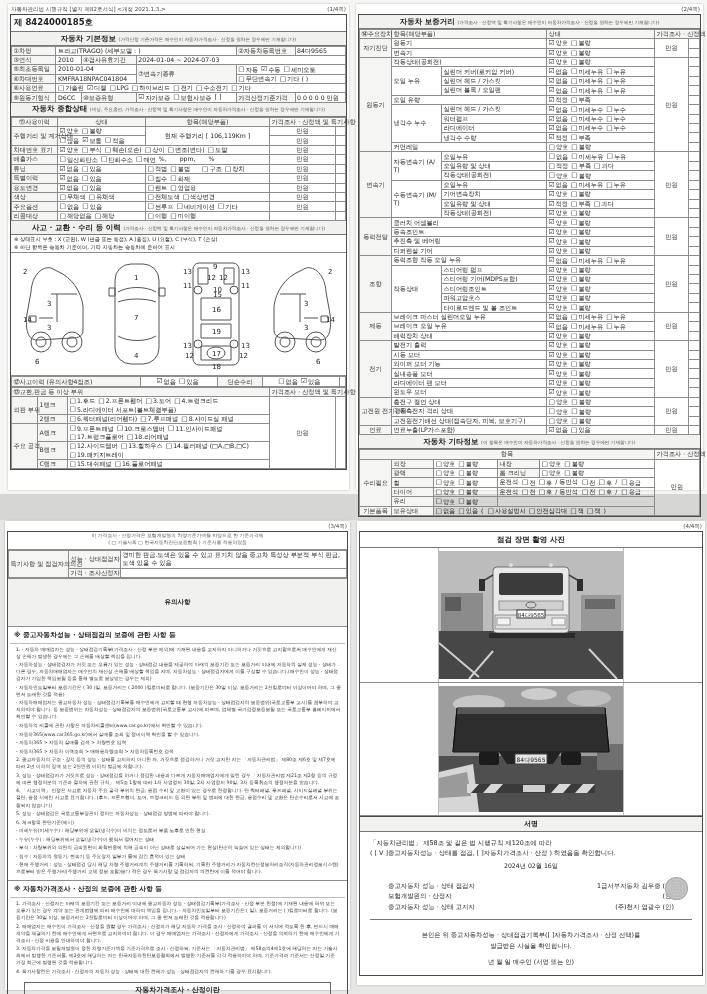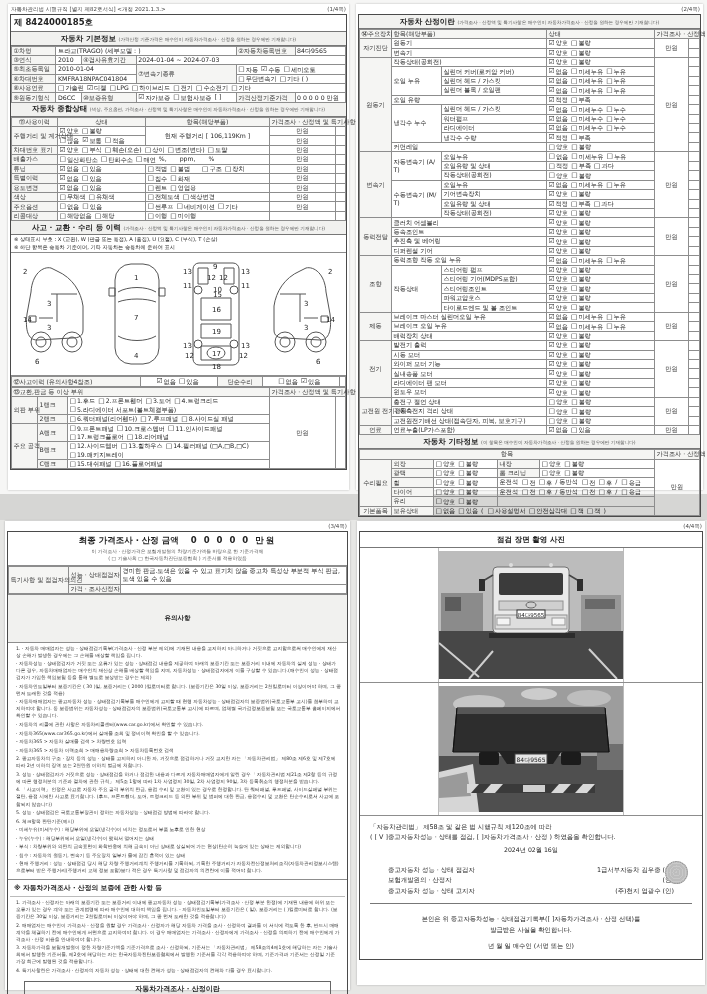--- a/index.html
+++ b/index.html
@@ -613,21 +613,21 @@
     </table>
   </div>
 </div>
 
 <div class="page" id="p2">
   <div class="pghead right-only">
     <span>(2/4쪽)</span>
   </div>
   <div class="frame">
     <div class="secbar">
-      <span>자동차 산정이란</span>
+      <span>자동차 보증거리</span>
       <span class="note">(가격조사 · 산정액 및 특기사항은 매수인이 자동차가격조사 · 산정을 원하는 경우에만 기재합니다)</span>
     </div>
     <table class="fix">
       <colgroup>
           <col style="width:32px">
           <col style="width:50px">
           <col>
           <col style="width:108px">
           <col style="width:34px">
           <col style="width:11px">
@@ -1310,24 +1310,20 @@
         </tbody>
     </table>
   </div>
 </div>
 
 <div class="page" id="p3">
   <div class="pghead right-only">
     <span>(3/4쪽)</span>
   </div>
   <div class="pricebox">
-    <div class="pricehead">
-      <span class="l">최종 가격조사 · 산정 금액</span>
-      <span class="v">0 0 0 0 0 만원</span>
-    </div>
     <div class="pricenote">
       <div>이 가격조사 · 산정가격은 보험개발원의 차량기준가액을 바탕으로 한 기준가격에</div>
       <div>( □ 기술사회 □ 한국자동차진단보증협회 ) 기준서를 적용하였음</div>
     </div>
     <table class="fix">
       <colgroup>
           <col style="width:60px">
           <col style="width:52px">
           <col>
         </colgroup>
@@ -1337,20 +1333,21 @@
             <td class="lab ctr">성능 · 상태점검자</td>
             <td class="big">경미한 판금.도색은 있을 수 있고 표기치 않음 중고차 특성상 부분적 부식 판금, 도색 있을 수 있음</td>
           </tr>
           <tr>
             <td class="lab ctr">가격 · 조사산정자</td>
             <td class="big"></td>
           </tr>
         </tbody>
     </table>
     <div class="caut-head">유의사항</div>
+    <div class="subhead">※ 중고자동차성능 · 상태점검의 보증에 관한 사항 등</div>
     <div class="fplist">
         <div class="fp">1. · 자동차 매매업자는 성능 · 상태점검기록부(가격조사 · 산정 부분 제외)에 기재된 내용을 고지하지 아니하거나 거짓으로 고지함으로써 매수인에게 재산상 손해가 발생한 경우에는 그 손해를 배상할 책임을 집니다.</div>
         <div class="fp">· 자동차성능 · 상태점검자가 거짓 또는 오류가 있는 성능 · 상태점검 내용을 제공하여 아래의 보증기간 또는 보증거리 이내에 자동차의 실제 성능 · 상태가 다른 경우, 자동차매매업자는 매수인의 재산상 손해를 배상할 책임을 지며, 자동차성능 · 상태점검자에게 이를 구상할 수 있습니다.(매수인이 성능 · 상태점검자가 가입한 책임보험 등을 통해 별도로 보상받는 경우는 제외)</div>
         <div class="fp">· 자동차인도일부터 보증기간은 ( 30 )일, 보증거리는 ( 2000 )킬로미터로 합니다. (보증기간은 30일 이상, 보증거리는 2천킬로미터 이상이어야 하며, 그 중 먼저 도래한 것을 적용)</div>
         <div class="fp">· 자동차매매업자는 중고자동차 성능 · 상태점검기록부를 매수인에게 고지할 때 현행 자동차성능 · 상태점검자의 보증범위(국토교통부 고시)를 첨부하여 고지하여야 합니다. 동 보증범위는 자동차성능 · 상태점검자의 보증범위(국토교통부 고시)에 따르며, 업체별 국가검정보증보험 또는 국토교통부 홈페이지에서 확인할 수 있습니다.</div>
         <div class="fp">· 자동차의 리콜에 관한 사항은 자동차리콜센터(www.car.go.kr)에서 확인할 수 있습니다.</div>
         <div class="fp">· 자동차365(www.car365.go.kr)에서 실매물 조회 및 정비이력 확인을 할 수 있습니다.</div>
         <div class="fp">  - 자동차365 &gt; 자동차 실매물 검색 &gt; 차량번호 입력</div>
         <div class="fp">  - 자동차365 &gt; 자동차 이력조회 &gt; 매매용차량조회 &gt; 자동차등록번호 검색</div>
         <div class="fp">2. 중고자동차의 구조 · 장치 등의 성능 · 상태를 고지하지 아니한 자, 거짓으로 점검하거나 거짓 고지한 자는 「자동차관리법」 제80조 제6호 및 제7호에 따라 2년 이하의 징역 또는 2천만원 이하의 벌금에 처합니다.</div>
@@ -1434,20 +1431,21 @@
         <text x="92" y="75.5" text-anchor="middle" font-size="6" fill="#222">84다9565</text>
         <rect x="28" y="98" width="128" height="9" fill="#3a3a3a"></rect>
         <polygon points="28,98 40,98 32,107 28,107" fill="#d9d9d9"></polygon>
         <polygon points="52,98 64,98 56,107 44,107" fill="#d9d9d9"></polygon>
         <polygon points="120,98 132,98 124,107 112,107" fill="#d9d9d9"></polygon>
         <polygon points="144,98 156,98 148,107 136,107" fill="#d9d9d9"></polygon>
         <rect x="84" y="99" width="22" height="7" fill="#cfcfcf"></rect>
       </svg>
       <div class="photoside r"></div>
     </div>
+    <div class="signbar">서명</div>
     <div class="signblock">
       <div class="signline">
         <span>「자동차관리법」 제58조 및 같은 법 시행규칙 제120조에 따라</span><br>
         <span>( [ V ]중고자동차성능 · 상태를 점검, [   ]자동차가격조사 · 산정 ) 하였음을 확인합니다.</span>
       </div>
       <div class="signdate">2024년 02월 16일</div>
       <div class="roles">
         <div class="rolerow">
           <span>중고자동차 성능 · 상태 점검자</span>
           <span style="position:relative">

